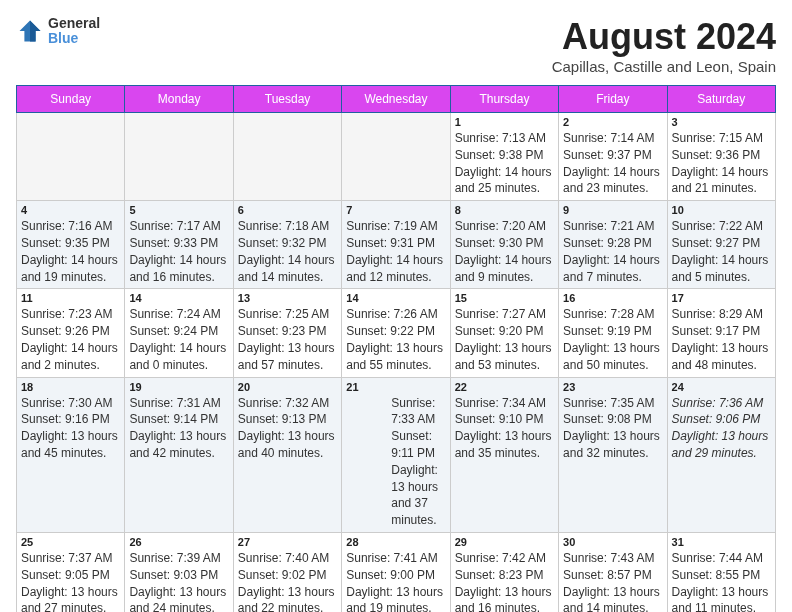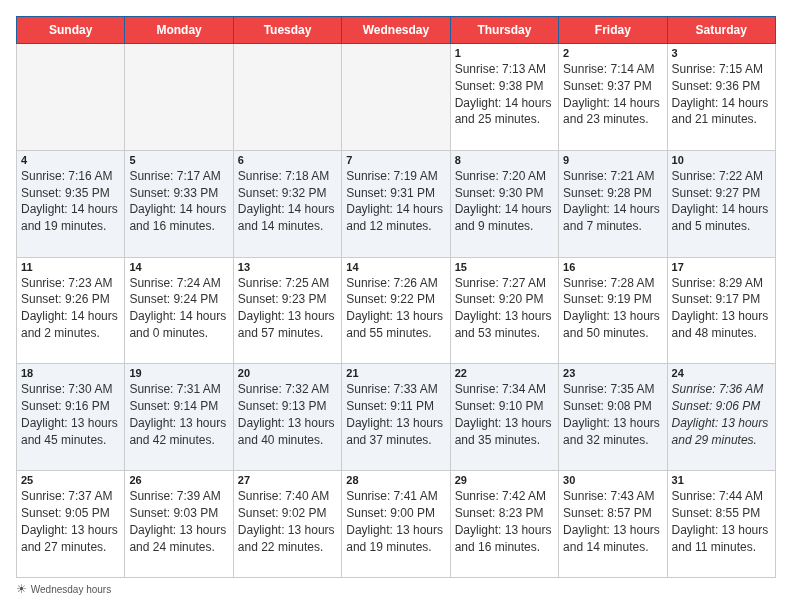--- a/index.html
+++ b/index.html
@@ -56,24 +56,24 @@
       color: #444;
     }
     .calendar {
       flex: 1;
       border: 1px solid #ccc;
       border-collapse: collapse;
       width: 100%;
       table-layout: fixed;
     }
     .calendar thead tr th {
-      background: #ef4444;
+      background: #d946ef;
       color: #fff;
       font-size: 12px;
-      font-weight: bold;
+      font-weight: normal;
       padding: 6px 4px;
       text-align: center;
       border: 1px solid #2060a0;
     }
     .calendar tbody tr td {
       border: 1px solid #ccc;
       vertical-align: top;
       padding: 3px 4px;
       font-size: 10px;
       color: #222;
@@ -109,20 +109,36 @@
       gap: 4px;
     }
     .sun-icon {
       font-size: 12px;
     }
   </style>
 </head>
 <body>
 
 <div class="page">
+  <div class="header">
+    <div class="logo">
+      <svg class="logo-icon" viewBox="0 0 40 40">
+        <polygon points="20,5 35,20 28,20 28,35 12,35 12,20 5,20" fill="#2e75b6"></polygon>
+        <polygon points="20,5 35,20 28,20 28,35 20,35" fill="#1a5a96"></polygon>
+      </svg>
+      <div class="logo-text">
+        <span>General</span>
+        <span>Blue</span>
+      </div>
+    </div>
+    <div class="title-block">
+      <h1>August 2024</h1>
+      <h2>Capillas, Castille and Leon, Spain</h2>
+    </div>
+  </div>
 
   <table class="calendar">
     <thead>
       <tr>
       <th>Sunday</th>
           <th>Monday</th>
           <th>Tuesday</th>
           <th>Wednesday</th>
           <th>Thursday</th>
           <th>Friday</th>
@@ -276,21 +292,21 @@
           </td>
           <td>
             <span class="day-number">20</span>
             <div class="day-info" style="white-space: pre-line;">Sunrise: 7:32 AM
 Sunset: 9:13 PM
 Daylight: 13 hours
 and 40 minutes.</div>
           </td>
           <td>
             <span class="day-number">21</span>
-            <div class="day-info" style="white-space: pre-line;">Sunrise: 7:33 AM
+            <div class="day-info" style="white-space: pre-line; margin-left: 45px;">Sunrise: 7:33 AM
 Sunset: 9:11 PM
 Daylight: 13 hours
 and 37 minutes.</div>
           </td>
           <td>
             <span class="day-number">22</span>
             <div class="day-info" style="white-space: pre-line;">Sunrise: 7:34 AM
 Sunset: 9:10 PM
 Daylight: 13 hours
 and 35 minutes.</div>

